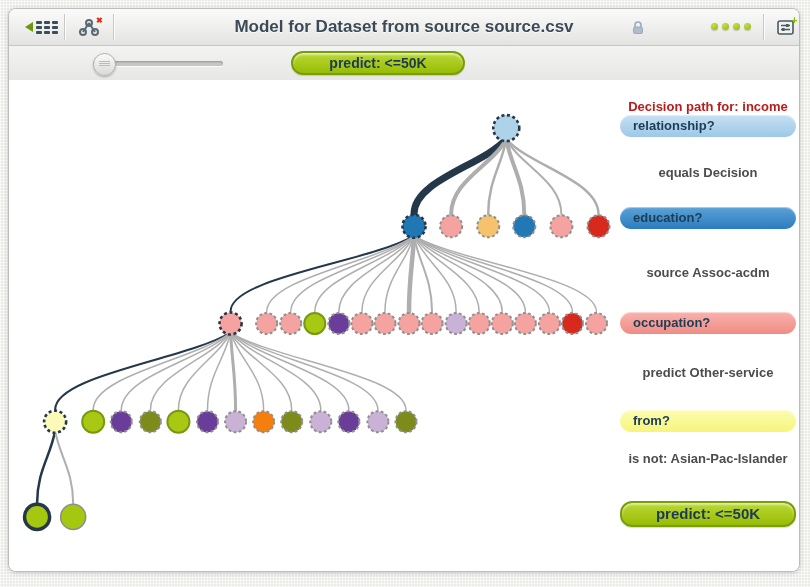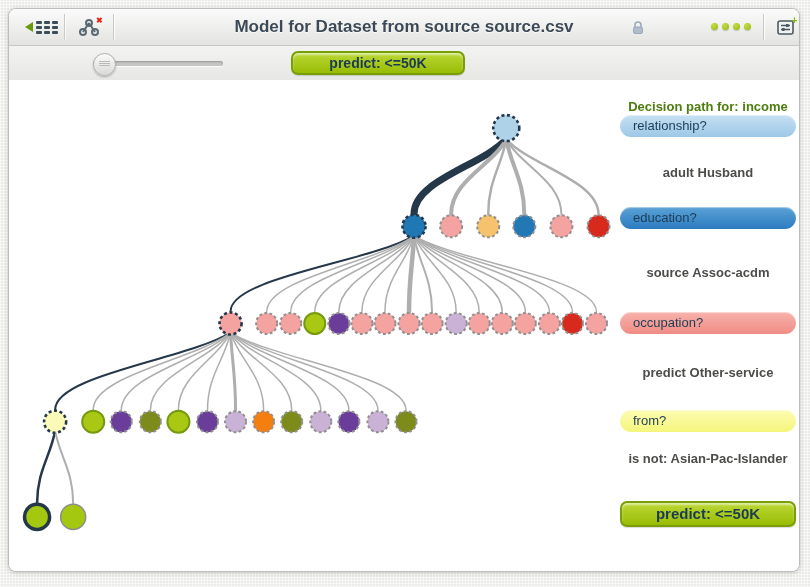--- a/index.html
+++ b/index.html
@@ -49,35 +49,35 @@
   .slider{position:absolute;left:84px;top:0;width:130px;height:34px;cursor:pointer;}
   .slider .track{position:absolute;left:0;right:0;top:15px;height:5px;border-radius:3px;background:#c7c7c5;box-shadow:inset 0 1px 2px rgba(0,0,0,.25), 0 1px 0 rgba(255,255,255,.8);}
   .slider .knob{
     position:absolute;left:0;top:7px;width:21px;height:21px;border-radius:50%;
     background:linear-gradient(#fafafa,#dadad8);border:1px solid #b2b2b0;
     box-shadow:0 1px 2px rgba(0,0,0,.25);
   }
   .slider .knob::after{content:"";position:absolute;left:5px;right:5px;top:9px;height:1px;background:#bbb;box-shadow:0 2px 0 #bbb,0 -2px 0 #bbb;}
   .pill-green{
     background:linear-gradient(#bbd835,#98bc05);
-    border:2px solid #7a9e08;border-radius:7px;
+    border:2px solid #7a9e08;border-radius:12px;
     color:#1c3b53;font-weight:bold;text-align:center;
     box-shadow:inset 0 2px 2px rgba(255,255,255,.55), 0 1px 1px rgba(0,0,0,.15);
     cursor:pointer;
   }
   .predict-top{position:absolute;left:282px;top:5px;width:170px;height:20px;line-height:20px;font-size:14px;}
   
   .canvas{position:absolute;left:0;top:71px;right:0;bottom:0;background:#fff;}
   .canvas svg{position:absolute;left:0;top:0;width:100%;height:100%;}
   
   .labels-col{position:absolute;top:0;right:3px;width:176px;}
-  .dp-header{position:absolute;top:19px;left:0;right:0;text-align:center;font-size:13px;font-weight:bold;color:#4d7c0f;}
+  .dp-header{position:absolute;top:19px;left:0;right:0;text-align:center;font-size:13px;font-weight:bold;color:#b91c1c;}
   .qpill{
     position:absolute;left:0;right:0;height:22px;line-height:22px;border-radius:11px;
-    font-size:13px;font-weight:normal;color:#1d3c55;padding-left:13px;box-sizing:border-box;
+    font-size:13px;font-weight:bold;color:#1d3c55;padding-left:13px;box-sizing:border-box;
     box-shadow:inset 0 1px 1px rgba(255,255,255,.5);cursor:pointer;
   }
   .cond{position:absolute;left:0;right:0;text-align:center;font-size:13px;font-weight:bold;color:#4c4c4a;}
   .q0{top:35px;background:linear-gradient(#c6e0f3,#9dc8e7);}
   .c0{top:165px;top:85px;}
   .q1{top:127px;background:linear-gradient(#5ba2d6,#2c7cc0);}
   .c1{top:185px;}
   .q2{top:232px;background:linear-gradient(#f8b2ac,#ef8c84);}
   .c2{top:285px;}
   .q3{top:330px;background:linear-gradient(#fcfcb2,#f5f57c);}
@@ -228,21 +228,21 @@
         <circle cx="377" cy="420" r="10.5" fill="#cab2d6" stroke="#8f8f8f" stroke-width="2" stroke-dasharray="2.8,2.4"></circle>
         <circle cx="405" cy="420" r="10.5" fill="#7d8b1a" stroke="#8f8f8f" stroke-width="2" stroke-dasharray="2.8,2.4"></circle>
         <circle cx="37" cy="515" r="12.5" fill="#a4c80f" stroke="#24384a" stroke-width="3.5"></circle>
         <circle cx="73" cy="515" r="12.5" fill="#a4c80f" stroke="#8d8d8d" stroke-width="1.5"></circle>
       </svg>
 
     <div class="labels-col">
       <div class="dp-header">Decision path for: income</div>
 
       <div class="qpill q0">relationship?</div>
-      <div class="cond c0">adult Husband</div>
+      <div class="cond c0">equals Decision</div>
 
       <div class="qpill q1">education?</div>
       <div class="cond c1">source Assoc-acdm</div>
 
       <div class="qpill q2">occupation?</div>
       <div class="cond c2">predict Other-service</div>
 
       <div class="qpill q3">from?</div>
       <div class="cond c3">is not: Asian-Pac-Islander</div>
 

